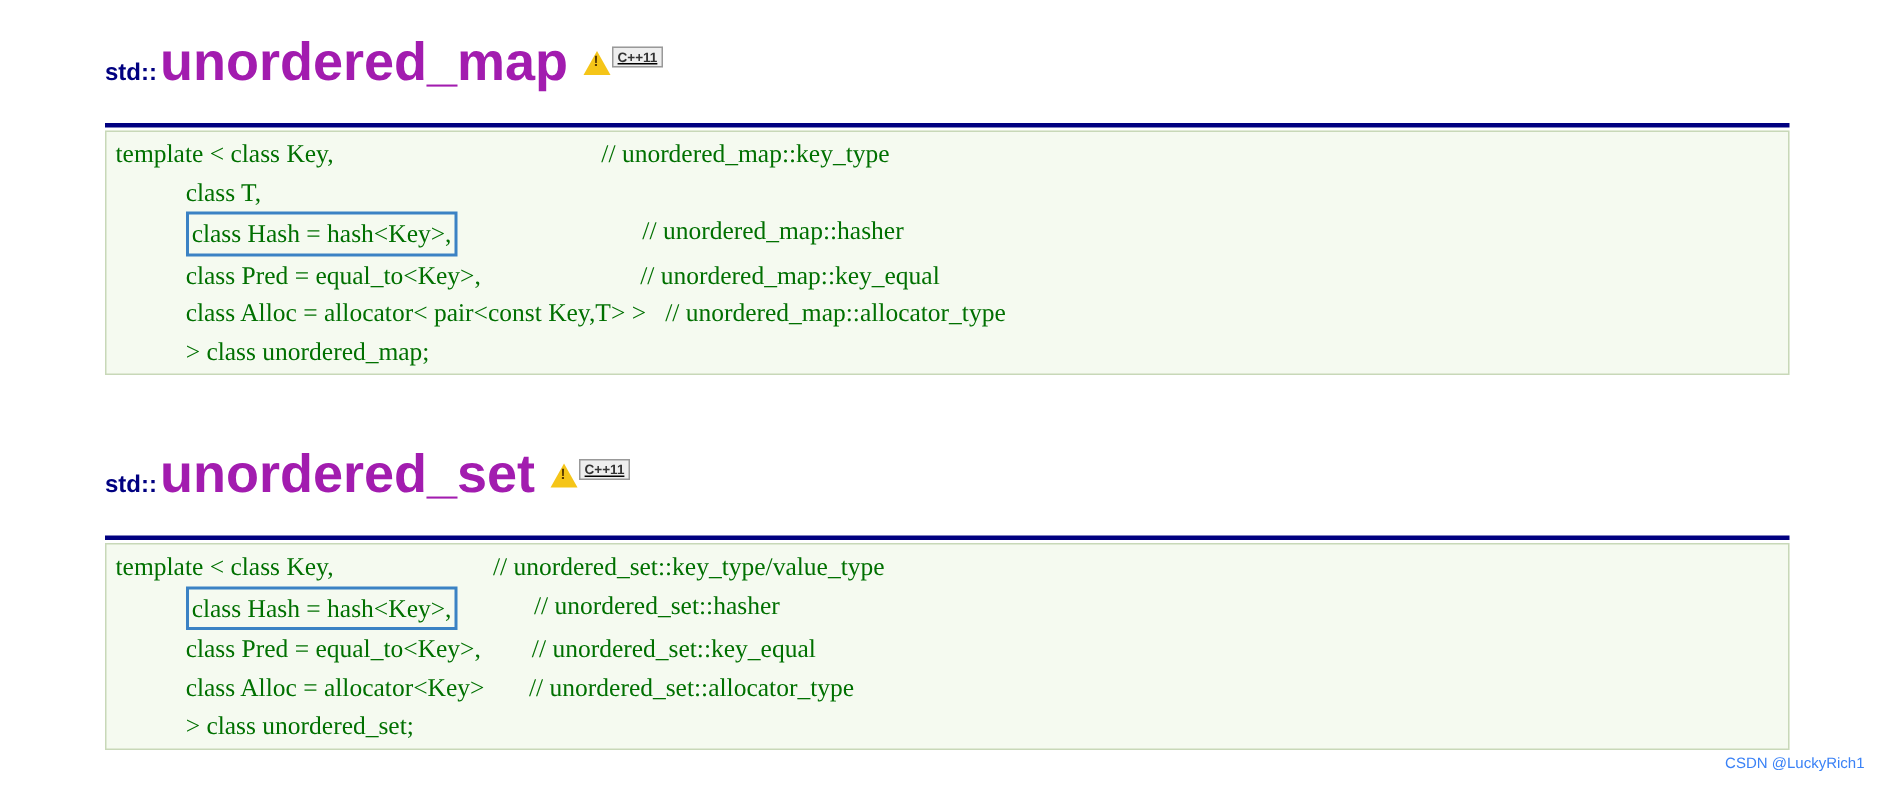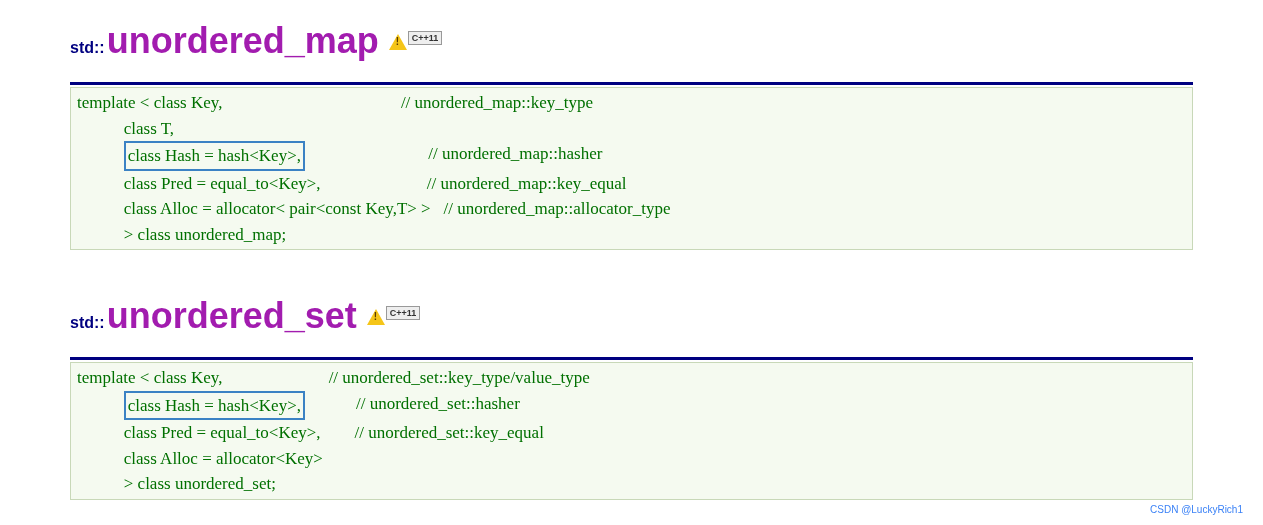--- a/index.html
+++ b/index.html
@@ -29,20 +29,21 @@
       color: #a21caf;
       font-weight: bold;
       font-size: 36px;
     }
     .badge {
       display: inline-flex;
       align-items: center;
       margin-left: 8px;
       position: relative;
       top: -3px;
+      text-decoration: underline;
     }
     .warn-tri {
       width: 0; height: 0;
       border-left: 9px solid transparent;
       border-right: 9px solid transparent;
       border-bottom: 16px solid #f5c518;
       position: relative;
     }
     .warn-tri::after {
       content: "!";
@@ -117,18 +118,18 @@
     <span class="title">unordered_set</span>
     <span class="badge">
       <span class="warn-tri"></span>
       <span class="cpp-tag">C++11</span>
     </span>
   </div>
   <div class="codeblock" id="block-set">
       <div class="row"><span>template &lt; </span><span>class Key,</span><span>                         </span><span class="comment">// unordered_set::key_type/value_type</span></div>
       <div class="row"><span>           </span><span class="highlight">class Hash = hash&lt;Key&gt;,</span><span>            </span><span class="comment">// unordered_set::hasher</span></div>
       <div class="row"><span>           </span><span>class Pred = equal_to&lt;Key&gt;,</span><span>        </span><span class="comment">// unordered_set::key_equal</span></div>
-      <div class="row"><span>           </span><span>class Alloc = allocator&lt;Key&gt;</span><span>       </span></div>
+      <div class="row"><span>           </span><span>class Alloc = allocator&lt;Key&gt;</span><span>       </span><span class="comment">// unordered_set::allocator_type</span></div>
       <div class="row"><span>           </span><span>&gt; class unordered_set;</span></div>
     </div>
 </div>
 
 <div class="watermark">CSDN @LuckyRich1</div>
 
 </body></html>

